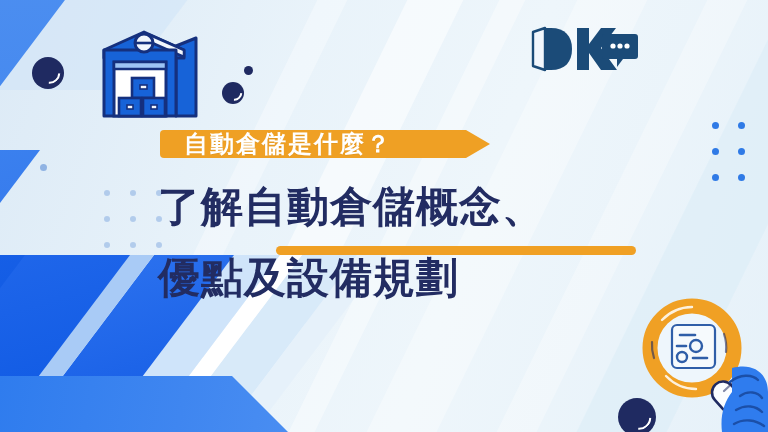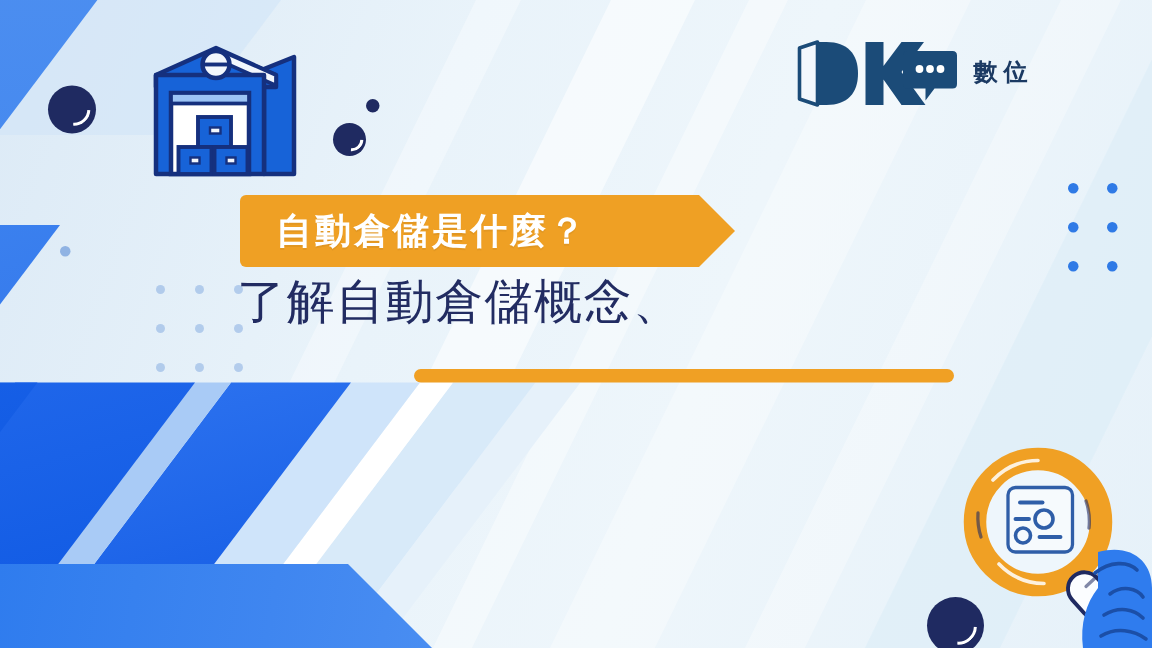--- a/index.html
+++ b/index.html
@@ -73,36 +73,36 @@
   .warehouse{position:absolute;left:88px;top:26px;width:118px;height:98px;}
 
   
   .logo{position:absolute;left:531px;top:26px;display:flex;align-items:center;gap:10px;}
   .logo-mark{width:108px;height:46px;}
   .logo-text{display:flex;flex-direction:column;gap:2px;color:#1b3a63;font-weight:700;}
   .logo-text span{font-size:16px;letter-spacing:4px;line-height:1.25;}
 
   
   .tag{
-    position:absolute;left:160px;top:130px;height:48px;width:330px;
+    position:absolute;left:160px;top:130px;height:28px;width:330px;
     background:#efa024;
     clip-path:polygon(0 0,306px 0,330px 50%,306px 100%,0 100%);
     border-radius:4px 0 0 4px;
     display:flex;align-items:center;
   }
   .tag span{
     color:#ffffff;font-size:24px;font-weight:700;letter-spacing:2px;
     padding-left:24px;white-space:nowrap;
     text-shadow:0 1px 0 rgba(0,0,0,.05);
   }
 
   
   .headline{position:absolute;left:158px;top:183px;width:520px;}
   .hl-line{
-    color:#222c62;font-size:32px;font-weight:400;letter-spacing:1px;
+    color:#222c62;font-size:42px;font-weight:700;letter-spacing:1px;
     line-height:1.13;white-space:nowrap;
   }
   .hl-underline{
     position:absolute;left:118px;top:63px;width:360px;height:9px;
     background:#f0a024;border-radius:5px;
   }
   .hl-line2{margin-top:24px;}
 
   
   .magnifier{position:absolute;left:636px;top:296px;width:132px;height:136px;}
@@ -198,31 +198,31 @@
 
         <path d="M46 2 L58 2 L58 18 L70 2 L85 2 L70 22 L86 44 L70 44 L58 27 L58 44 L46 44 Z" fill="#1b4b78"></path>
 
         <path d="M74 8 L104 8 C106 8 107 9 107 11 L107 30 C107 32 106 33 104 33 L92 33 L86 41 L86 33 L74 33 C72 33 71 32 71 30 L71 11 C71 9 72 8 74 8 Z" fill="#1b4b78"></path>
         <circle cx="82" cy="20" r="2.6" fill="#ffffff"></circle>
         <circle cx="89" cy="20" r="2.6" fill="#ffffff"></circle>
         <circle cx="96" cy="20" r="2.6" fill="#ffffff"></circle>
       </svg>
     </div>
     <div class="logo-text nosel">
-      <span>數位</span>
     </div>
   </div>
 
   <div class="tag">
     <span class="nosel">自動倉儲是什麼？</span>
   </div>
 
   <div class="headline">
     <div class="hl-line nosel">了解自動倉儲概念、</div>
     <div class="hl-underline"></div>
+    <div class="hl-line hl-line2 nosel">優點及設備規劃</div>
   </div>
 
   <div class="magnifier">
     <svg viewBox="0 0 132 136" width="132" height="136" xmlns="http://www.w3.org/2000/svg">
 
       <circle cx="56" cy="52" r="35" fill="#eef6fc"></circle>
 
       <circle cx="56" cy="52" r="42" fill="none" stroke="#f0a024" stroke-width="15"></circle>
 
       <path d="M26 24 A42 42 0 0 1 56 11" fill="none" stroke="#fff" stroke-width="2.4" stroke-linecap="round" opacity=".85"></path>

